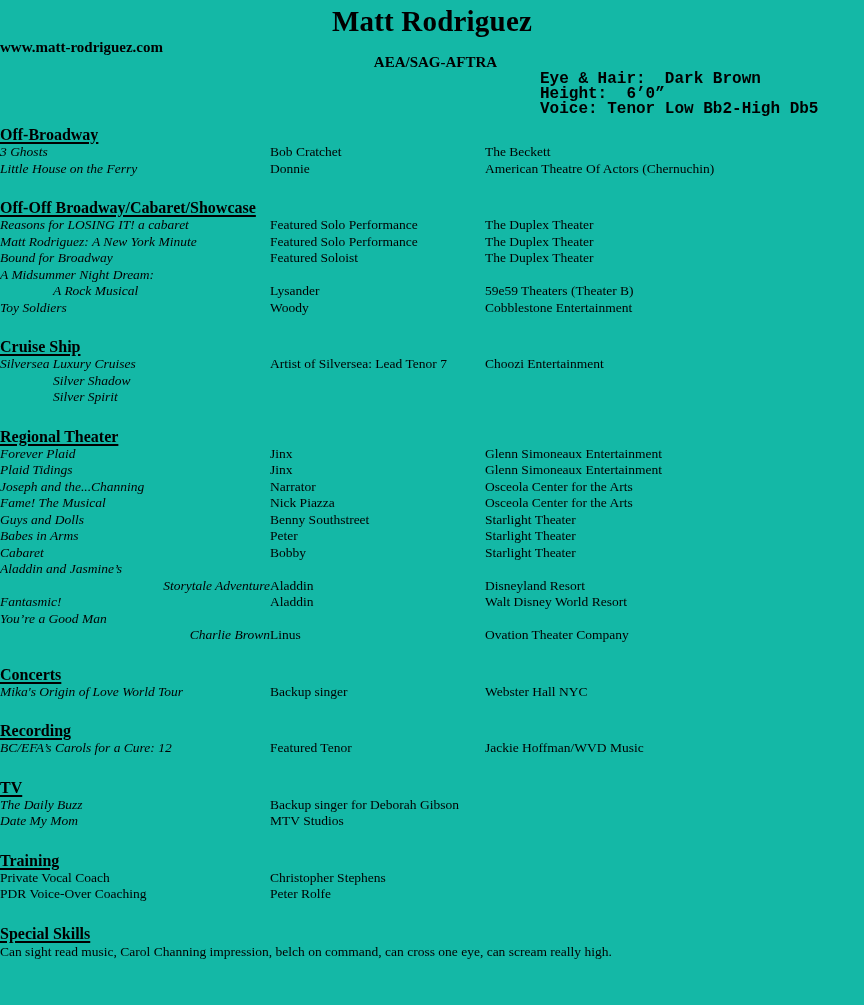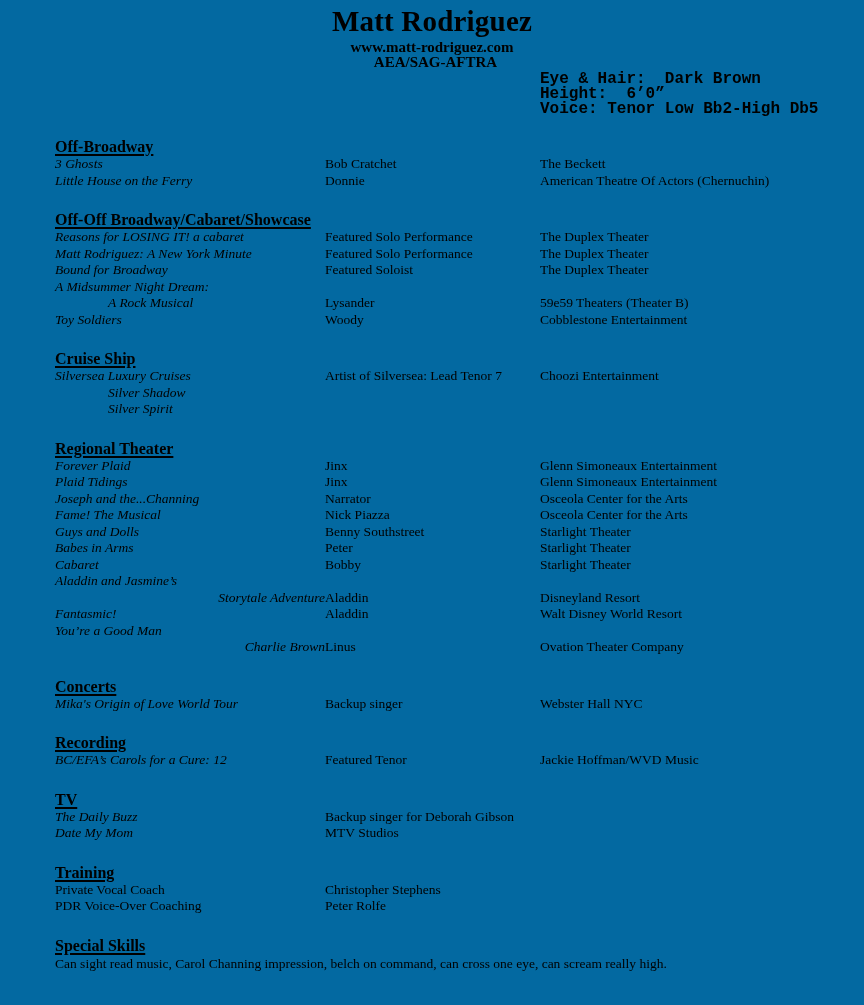--- a/index.html
+++ b/index.html
@@ -3,30 +3,30 @@
 <meta charset="utf-8">
 <style>
   * { margin: 0; padding: 0; box-sizing: border-box; }
   html, body { background: #ffffff; }
   body {
     width: 864px; height: 1005px;
     font-family: "Liberation Serif", serif;
     color: #000000;
     overflow: hidden;
   }
-  .page { width: 864px; height: 1005px; background: #0369a1; padding-top: 6px; }
+  .page { width: 864px; height: 1005px; background: #14b8a6; padding-top: 6px; }
 
   .name  { font-size: 29px; font-weight: bold; text-align: center; line-height: 30px; letter-spacing: 0.2px; }
-  .website { font-size: 15px; font-weight: bold; text-align: center; line-height: 15px; margin-top: 4px; }
+  .website { font-size: 15px; font-weight: bold; text-align: left; line-height: 15px; margin-top: 4px; }
   .unions  { font-size: 15px; font-weight: bold; text-align: center; line-height: 15px; padding-left: 7px; }
 
   .stats { margin-left: 540px; margin-top: 2px; }
   .stat-line { font-size: 16px; font-weight: bold; line-height: 15px; white-space: pre; font-family: Liberation Mono, monospace; }
 
-  .sections { padding-left: 55px; padding-right: 20px; margin-top: 20px; }
+  .sections { padding-right: 20px; margin-top: 8px; }
   .resume-section { margin-top: 21px; }
   .resume-section:first-child { margin-top: 0; }
   .section-title {
     font-size: 16px; font-weight: bold; line-height: 19px;
     text-decoration: underline; text-decoration-thickness: 1.5px; text-underline-offset: 2px;
   }
 
   .credit-row {
     display: grid;
     grid-template-columns: 270px 215px 1fr;

